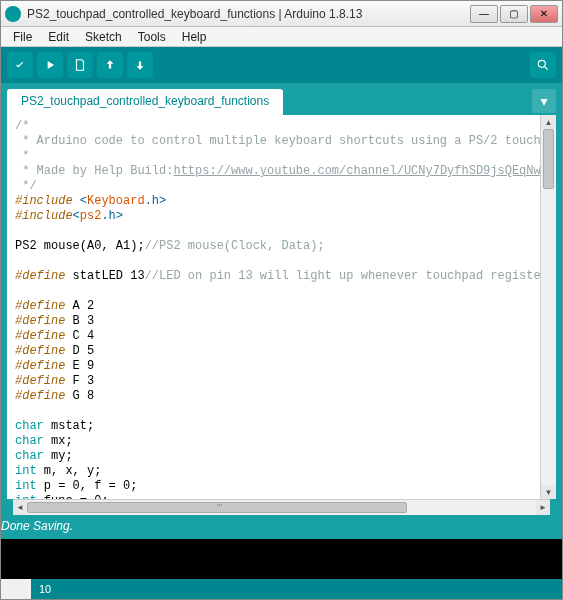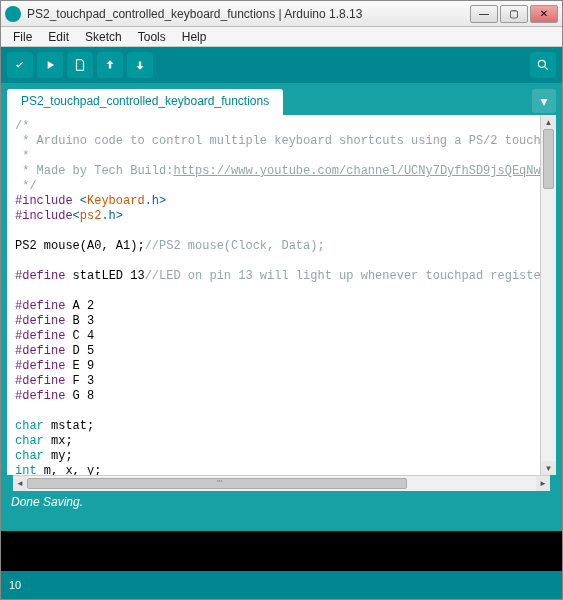--- a/index.html
+++ b/index.html
@@ -28,27 +28,27 @@
 .vscroll { width: 16px; background: #f0f0f0; border-left: 1px solid #ccc; position: relative; }
 .vthumb { position: absolute; top: 14px; left: 2px; right: 2px; height: 60px; background: #c8c8c8; border: 1px solid #aaa; border-radius: 2px; }
 .vbtn { position: absolute; left: 0; right: 0; height: 14px; background: #e8e8e8; display: flex; align-items: center; justify-content: center; font-size: 8px; color: #555; }
 .vbtn.up { top: 0; }
 .vbtn.dn { bottom: 0; }
 .hscroll { height: 16px; background: #f0f0f0; border-top: 1px solid #ccc; position: relative; margin: 0 6px; }
 .hthumb { position: absolute; top: 2px; bottom: 2px; left: 14px; width: 380px; background: #c8c8c8; border: 1px solid #aaa; border-radius: 2px; }
 .hbtn { position: absolute; top: 0; bottom: 0; width: 14px; background: #e8e8e8; display: flex; align-items: center; justify-content: center; font-size: 8px; color: #555; }
 .hbtn.lt { left: 0; }
 .hbtn.rt { right: 0; }
-.status { height: 40px; background: #17a1a5; color: #fff; font-size: 12px; padding: 4px 10px; font-style: italic; }
+.status { height: 24px; background: #17a1a5; color: #fff; font-size: 12px; padding: 4px 0; font-style: italic; }
 .console { height: 40px; background: #000; }
-.footer { height: 28px; background: #00878f; color: #fff; font-size: 11px; display: flex; align-items: center; padding: 0 8px; }
+.footer { height: 20px; background: #00878f; color: #fff; font-size: 11px; display: flex; align-items: center; padding: 0 8px; margin-left: 30px; }
 .footer-left { flex: 1; }
 .c-comment { color: #95a5a6; }
 .c-link { color: #95a5a6; text-decoration: underline; }
-.c-pre { color: #701a75; }
+.c-pre { color: #a16207; font-style: italic; }
 .c-lib { color: #d35400; }
 .c-type { color: #00979c; }
 .c-str { color: #006699; }
 </style>
 </head>
 <body>
 
 <div class="window">
 
   <div class="titlebar">
@@ -107,21 +107,21 @@
   <div class="content">
     <div class="tabbar">
       <div class="tab">PS2_touchpad_controlled_keyboard_functions</div>
       <div class="tab-sp"></div>
       <div class="tab-menu">▾</div>
     </div>
     <div class="editor-wrap">
       <div class="editor"><span class="c-comment">/*</span>
 <span class="c-comment"> * Arduino code to control multiple keyboard shortcuts using a PS/2 touchpad.</span>
 <span class="c-comment"> *</span>
-<span class="c-comment"> * Made by Tech Build:</span><span class="c-link">https://www.youtube.com/channel/UCNy7DyfhSD9jsQEqNwETp9g?sub_confirmat</span>
+<span class="c-comment"> * Made by Help Build:</span><span class="c-link">https://www.youtube.com/channel/UCNy7DyfhSD9jsQEqNwETp9g?sub_confirmat</span>
 <span class="c-comment"> */</span>
 <span class="c-pre">#include</span> <span class="c-str">&lt;</span><span class="c-lib">Keyboard</span><span class="c-str">.h&gt;</span>
 <span class="c-pre">#include</span><span class="c-str">&lt;</span><span class="c-lib">ps2</span><span class="c-str">.h&gt;</span>
 <span></span>
 <span>PS2 mouse(A0, A1);</span><span class="c-comment">//PS2 mouse(Clock, Data);</span>
 <span></span>
 <span class="c-pre">#define</span><span> statLED 13</span><span class="c-comment">//LED on pin 13 will light up whenever touchpad registers any difference i</span>
 <span></span>
 <span class="c-pre">#define</span><span> A 2</span>
 <span class="c-pre">#define</span><span> B 3</span>

